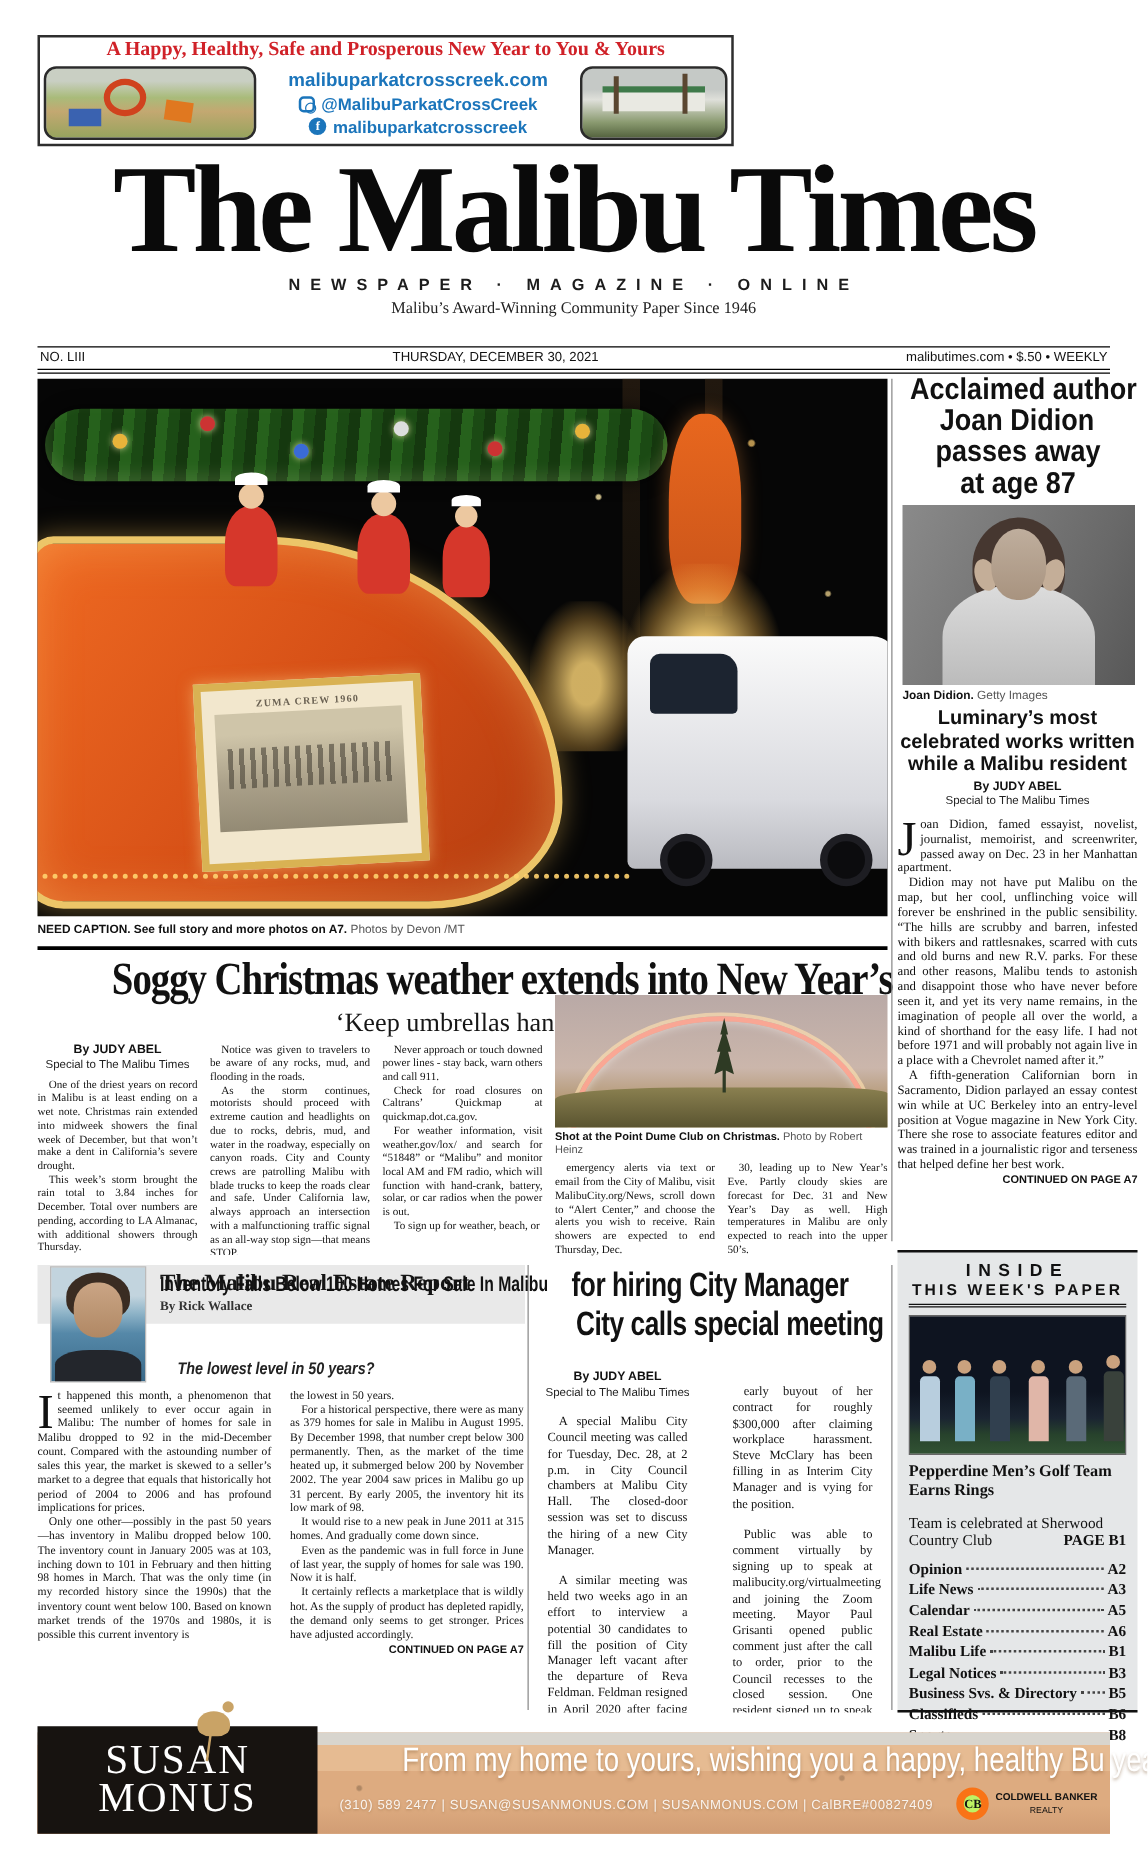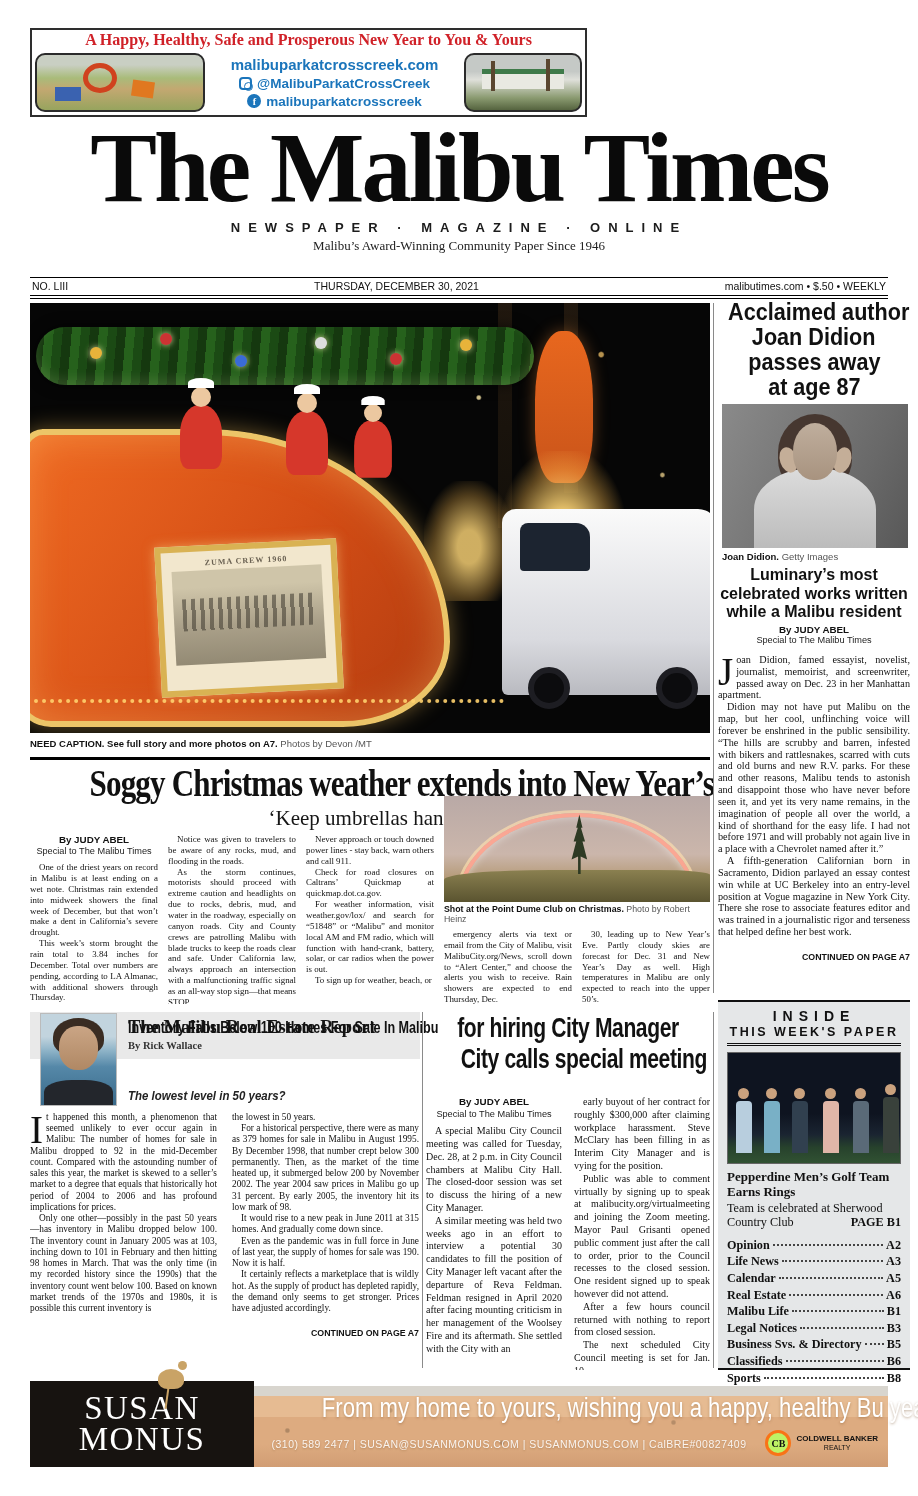--- a/index.html
+++ b/index.html
@@ -138,67 +138,67 @@
   .dp-hand.h1{left:31%;top:30%;transform:rotate(-18deg);} .dp-hand.h2{left:60%;top:30%;transform:rotate(18deg);}
   .did-cap{left:722px;top:551px;width:186px;}
   .did-sub{position:absolute;left:718px;top:566px;width:192px;text-align:center;
       font-family:"Liberation Sans",sans-serif;font-weight:bold;font-size:16px;line-height:1.16;}
   .did-byl{position:absolute;left:718px;top:624px;width:192px;}
   .did-text{position:absolute;left:718px;top:654px;width:192px;height:338px;overflow:hidden;
       font-size:10.2px;line-height:1.16;text-align:justify;}
   .did-text p{margin:0;text-indent:9px;}
   .did-text p.first{text-indent:0;}
   .dropcap{float:left;font-size:39px;line-height:31px;padding:2px 3px 0 0;font-weight:normal;}
-  .cont{font-family:"Liberation Sans",sans-serif;font-weight:bold;font-size:8.8px;text-align:right;margin-top:14px;}
+  .cont{font-family:"Liberation Sans",sans-serif;font-weight:bold;font-size:8.8px;text-align:right;margin-top:0;}
 
   
   .re-band{position:absolute;left:30px;top:1012px;width:390px;height:47px;background:#e9e9e9;}
   .rick-photo{position:absolute;left:40px;top:1013px;width:77px;height:93px;overflow:hidden;border:1px solid #bbb;
       background:linear-gradient(#c2d4de 25%,#8fb4c8 40%,#5588a8 58%,#3a6a8a);}
   .rk-hair{position:absolute;left:16%;top:4%;width:68%;height:42%;background:#3a2c22;border-radius:50% 50% 40% 40%;}
   .rk-face{position:absolute;left:24%;top:13%;width:52%;height:48%;background:linear-gradient(#caa585,#b08864);border-radius:46%;}
   .rk-suit{position:absolute;left:4%;bottom:-4%;width:92%;height:32%;background:#23262c;border-radius:40% 40% 0 0;}
   .re-title{position:absolute;left:128px;top:1017px;font-weight:bold;font-size:18.5px;color:#151515;}
   .re-byline{position:absolute;left:128px;top:1040px;font-weight:bold;font-size:10.5px;color:#333;}
   .re-head{position:absolute;left:128px;top:1018px;width:314px;}
   .re-head span{display:inline-block;white-space:nowrap;font-family:"Liberation Sans",sans-serif;font-weight:bold;
       font-size:17px;transform:scaleX(.74);transform-origin:left;}
-  .re-sub{position:absolute;left:128px;top:1086px;}
+  .re-sub{position:absolute;left:142px;top:1086px;}
   .re-sub span{display:inline-block;white-space:nowrap;font-family:"Liberation Sans",sans-serif;font-style:italic;font-weight:bold;
       font-size:13.5px;transform:scaleX(.85);transform-origin:left;color:#222;}
   .re-cols{position:absolute;left:30px;top:1112px;width:389px;height:253px;display:flex;gap:15px;overflow:hidden;
       font-size:9.3px;line-height:1.21;text-align:justify;}
   .recol{width:187px;flex:0 0 187px;}
   .recol p{margin:0;text-indent:9px;}
   .recol p.first{text-indent:0;}
 
   
   .city-head{position:absolute;left:426px;top:1013px;width:284px;text-align:center;}
   .city-head div{line-height:1.16;}
   .city-head span{display:inline-block;white-space:nowrap;font-family:"Liberation Sans",sans-serif;font-weight:bold;
       font-size:27px;letter-spacing:-.5px;transform:scaleX(.78);transform-origin:center;}
   .city-cols{position:absolute;left:426px;top:1096px;width:284px;height:274px;display:flex;gap:12px;overflow:hidden;
       font-size:10px;line-height:1.28;text-align:justify;}
   .ccol{width:136px;flex:0 0 136px;}
-  .ccol p{margin:0;text-indent:9px;}
+  .ccol p{margin:12px;text-indent:9px;}
 
   
   .inside{position:absolute;left:718px;top:1000px;width:192px;height:370px;background:#e5e7e8;
       border-top:2px solid #111;border-bottom:2px solid #111;padding:6px 9px;}
   .in-hdr{text-align:center;font-family:"Liberation Sans",sans-serif;font-weight:bold;border-bottom:3px double #111;padding-bottom:4px;}
   .in-h1{font-size:14px;letter-spacing:6px;}
   .in-h2{font-size:12.5px;letter-spacing:2.5px;margin-top:1px;}
   .golf{position:relative;height:112px;margin-top:6px;border:1px solid #666;overflow:hidden;
       background:linear-gradient(#0e1420 55%,#1a2431 74%,#27422c 86%,#315233);}
   .gp{position:absolute;bottom:10px;width:16px;height:52px;border-radius:4px 4px 0 0;}
   .gp::before{content:"";position:absolute;left:2px;top:-13px;width:11px;height:11px;border-radius:50%;background:#caa27e;}
   .gp.g1{left:8px;background:#b8cede;} .gp.g2{left:36px;background:#79b0c6;} .gp.g3{left:64px;background:#31404f;}
   .gp.g4{left:95px;background:#e0b6a8;} .gp.g5{left:125px;background:#5a6a78;} .gp.g6{left:155px;background:#39413b;height:56px;}
   .in-title{font-weight:bold;font-size:13px;line-height:1.12;margin-top:6px;}
-  .in-subrow{position:relative;font-size:12.2px;line-height:1.18;margin-top:2px;}
+  .in-subrow{position:relative;font-size:12.2px;line-height:1.18;margin-top:12px;}
   .in-page{position:absolute;right:0;bottom:0;font-weight:bold;}
   .idx{margin-top:7px;}
   .idx-row{display:flex;align-items:baseline;font-weight:bold;font-size:12.2px;line-height:16.6px;color:#111;}
   .idx-dots{flex:1;border-bottom:2px dotted #444;margin:0 3px;transform:translateY(-3px);}
 
   
   .footer{position:absolute;left:30px;top:1386px;width:858px;height:81px;}
   .fm-photo{position:absolute;inset:0;overflow:hidden;
       background:linear-gradient(#d8d5ce 0 12%,#e6bb92 12% 38%,#ddab80 38% 72%,#d19d74),
                  #dba87e;}
@@ -214,21 +214,21 @@
   .flamingo{position:absolute;left:128px;top:-12px;width:26px;height:20px;background:#c9a366;border-radius:60% 60% 45% 45%;}
   .flamingo::before{content:"";position:absolute;left:20px;top:-8px;width:9px;height:9px;background:#c9a366;border-radius:50%;}
   .flamingo::after{content:"";position:absolute;left:8px;bottom:-20px;width:2px;height:22px;background:#c9a366;transform:rotate(8deg);}
   .fm-msg{position:absolute;left:224px;right:0;top:7px;text-align:center;z-index:1;}
   .fm-msg span{display:inline-block;white-space:nowrap;font-family:"Liberation Sans",sans-serif;font-size:27px;color:#fff;
       transform:scaleX(.82);transform-origin:center;text-shadow:0 1px 3px rgba(120,80,40,.45);}
   .fm-contact{position:absolute;left:230px;right:130px;top:52px;text-align:center;z-index:1;
       font-family:"Liberation Sans",sans-serif;font-size:10.5px;letter-spacing:.5px;color:rgba(255,255,255,.88);
       text-shadow:0 1px 2px rgba(120,80,40,.4);}
   .cb{position:absolute;right:10px;top:44px;display:flex;align-items:center;gap:5px;z-index:1;}
-  .cb-circle{width:26px;height:26px;border:3px solid #f97316;border-radius:50%;background:#bef264;display:flex;
+  .cb-circle{width:26px;height:26px;border:6px solid #f97316;border-radius:50%;background:#bef264;display:flex;
       align-items:center;justify-content:center;font:bold 10px "Liberation Serif",serif;color:#111;}
   .cb-text{font-family:"Liberation Sans",sans-serif;font-weight:bold;font-size:8px;color:#111;line-height:1.15;text-align:center;}
   .cb-sub{font-weight:normal;font-size:7px;}
 </style>
 </head>
 <body>
 
 <div id="page" data-name="newspaper-front-page">
 
   <div class="ad" data-name="top-ad-banner">

